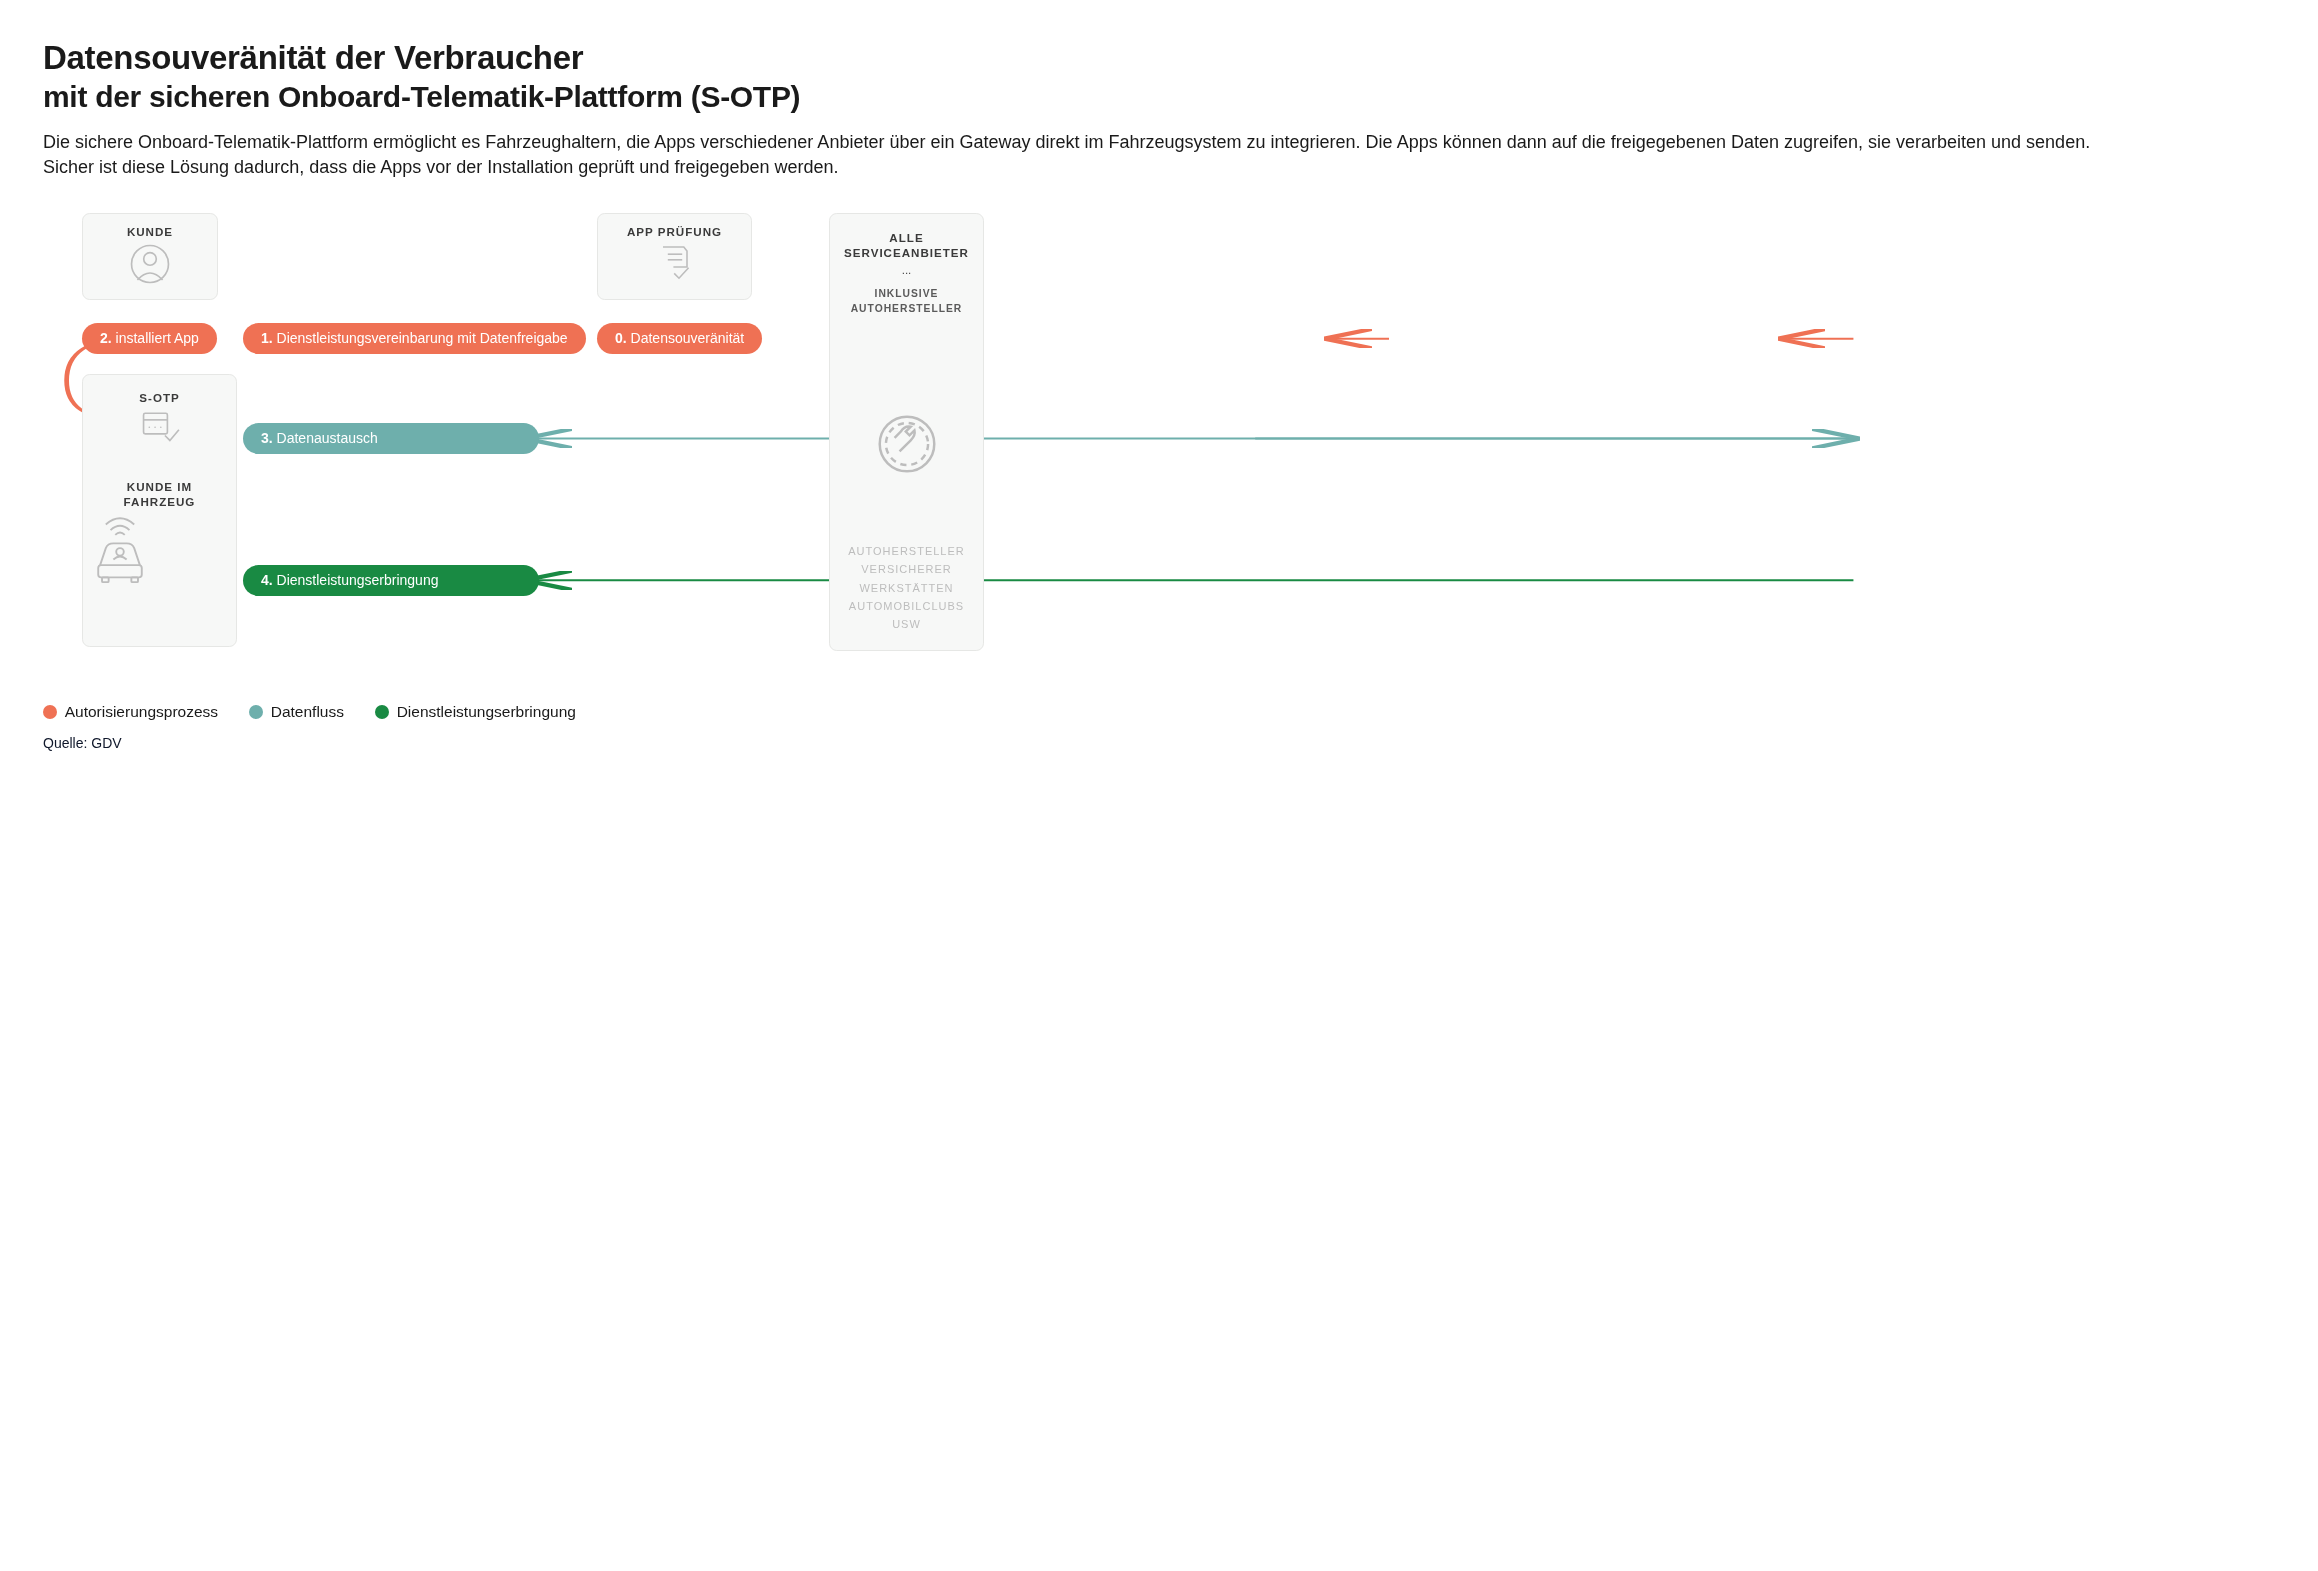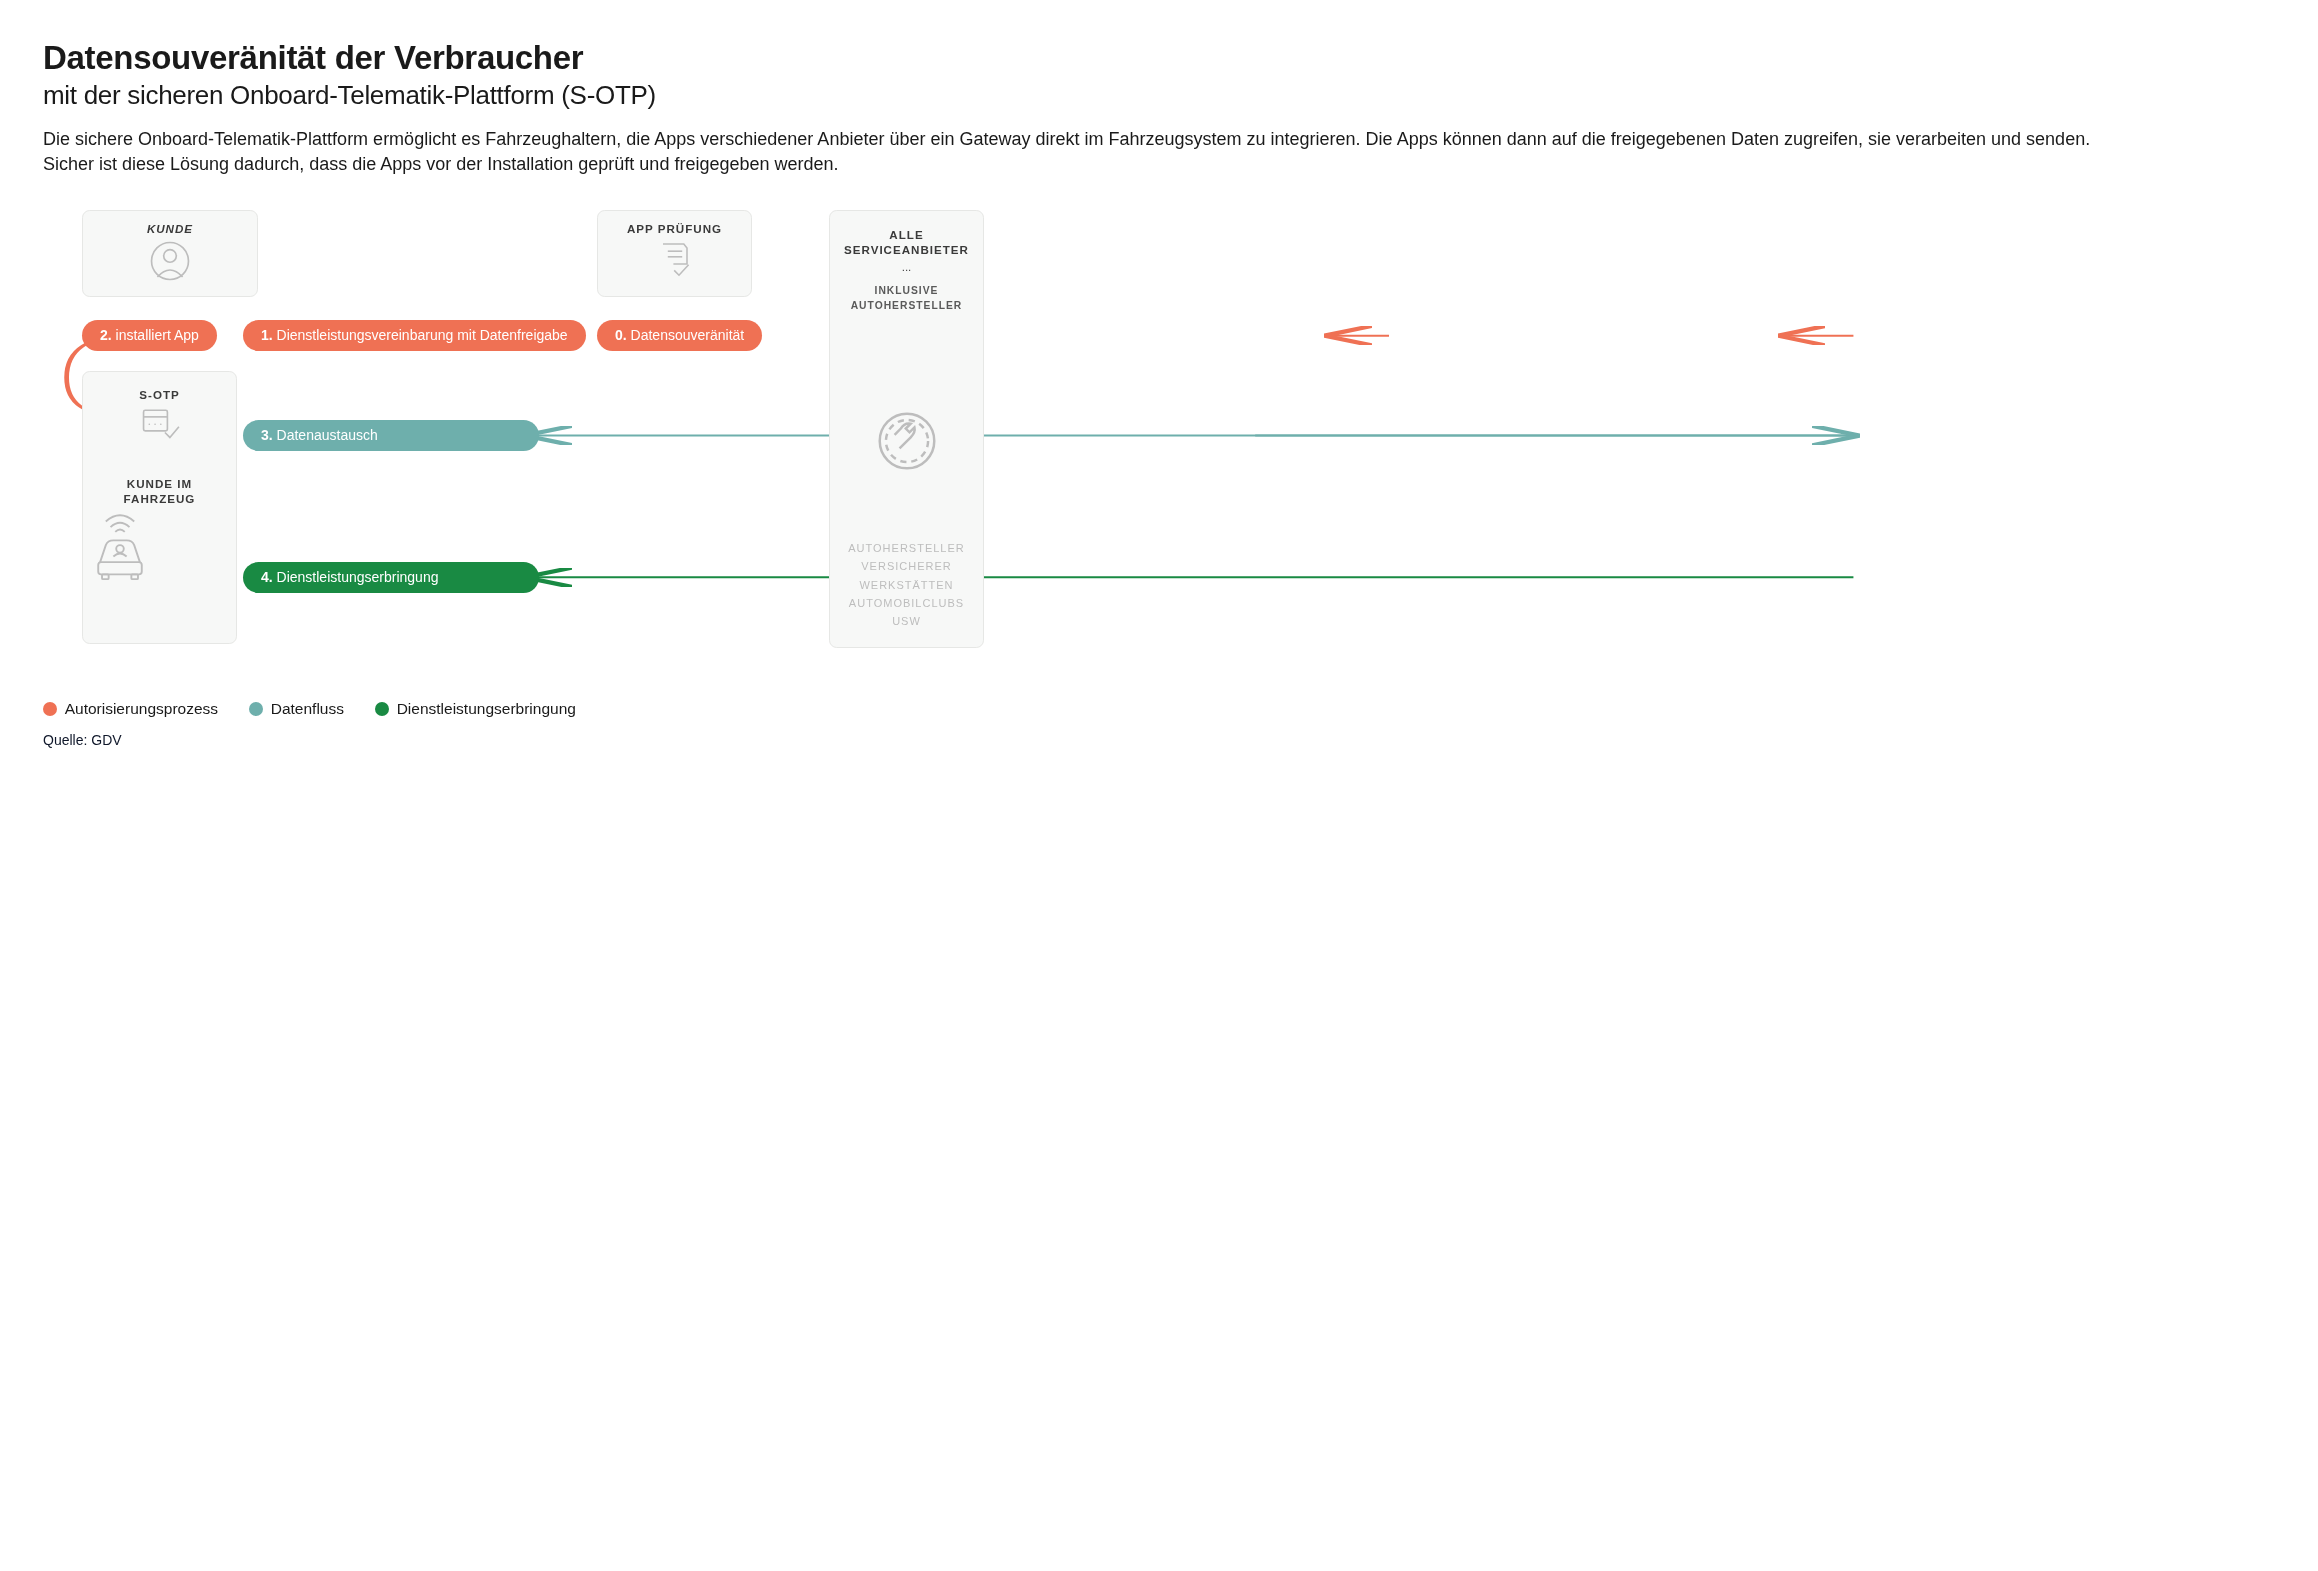--- a/index.html
+++ b/index.html
@@ -23,22 +23,22 @@
   .page {
     padding: 39px 71px 26px 43px;
   }
   h1 {
     font-size: 33px;
     font-weight: 700;
     margin: 0 0 2.6px 0;
     letter-spacing: -0.3px;
   }
   h2.sub {
-    font-size: 26px;
-    font-weight: 400;
+    font-size: 30px;
+    font-weight: 700;
     margin: 0 0 16.7px 0;
     letter-spacing: -0.3px;
   }
   p.lead {
     font-size: 18px;
     line-height: 1.4;
     margin: 0 0 32px 0;
     max-width: 95%;
   }
 
@@ -68,21 +68,21 @@
   .card .sublabel {
     font-size: 10.3px;
     letter-spacing: 1px;
     color: #5a5a5a;
     text-transform: uppercase;
     margin-top: 14px;
     font-weight: bold;
   }
 
   
-  #card-kunde   { left: 39px;  top: 0;    width: 176px; height: 87px; font-style: italic; }
+  #card-kunde   { left: 39px;  top: 0;    width: 136px; height: 87px; }
   #card-app     { left: 554px; top: 0;    width: 155px; height: 87px; }
   #card-left    { left: 39px;  top: 161px; width: 155px; height: 273px; padding-top:16.7px; }
   #card-right   { left: 786px; top: 0;   width: 155px; height: 438px; padding-top:16.7px; }
 
   .icon-wrap { display:flex; justify-content:center; margin-top:2.6px;}
   svg.icon { stroke: var(--text-grey); fill:none; stroke-width:4; }
 
   
   .pill {
     position: absolute;

